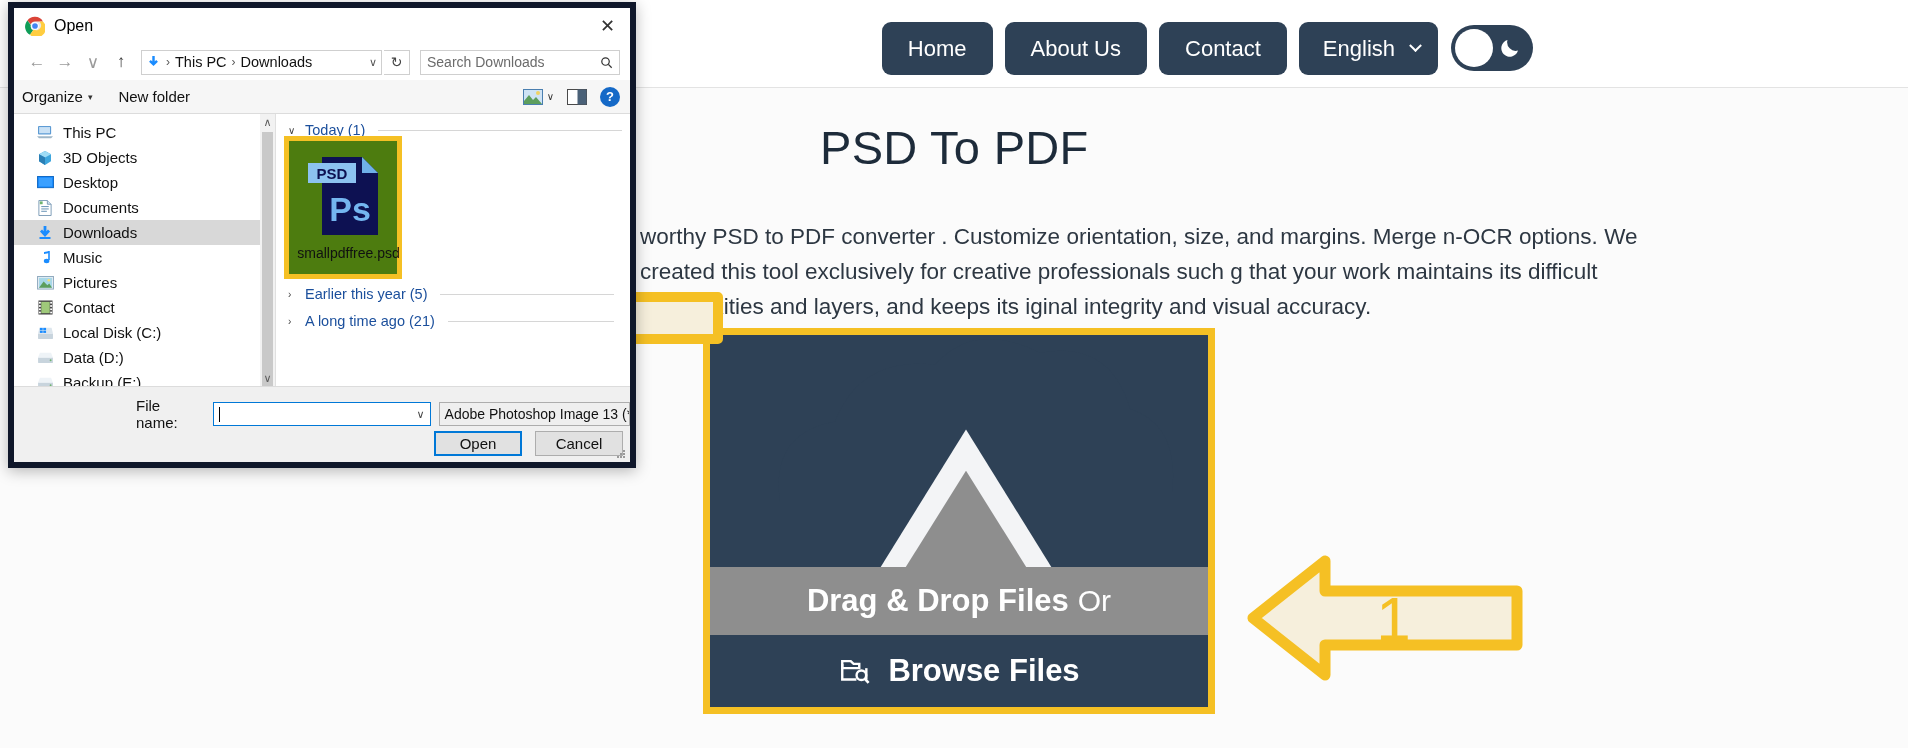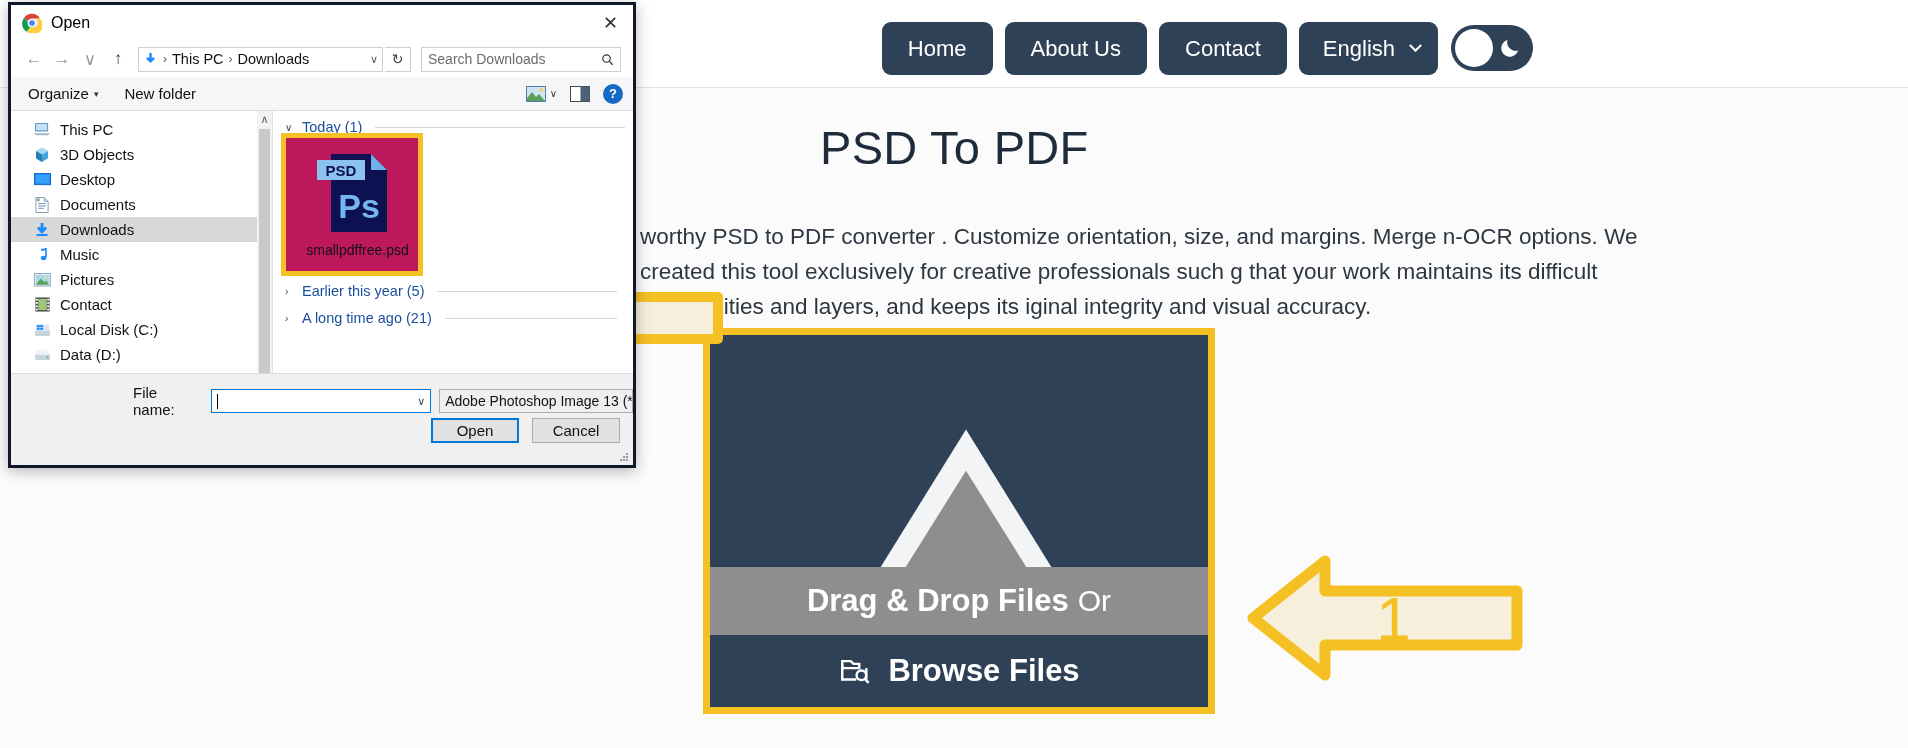--- a/index.html
+++ b/index.html
@@ -130,21 +130,21 @@
   #arrow-1 { left: 1245px; top: 455px; width: 280px; height: 150px; }
   #arrow-1 .num { font-size: 62px; }
   #arrow-2 { left: 495px; top: 170px; width: 230px; height: 120px; }
   #arrow-2 .num { font-size: 52px; }
 
   
   #dialog {
     position: absolute; left: 8px; top: 2px;
     width: 628px; height: 466px;
     background: #f0f0f0;
-    border: 3px solid #0f172a;
+    border: 6px solid #0f172a;
     box-shadow: 0 3px 14px rgba(0,0,0,0.28);
     font-size: 15px;
     color: #000000;
   }
   #titlebar {
     height: 36px; background: #ffffff;
     display: flex; align-items: center;
     padding-left: 11px;
     position: relative;
   }
@@ -186,21 +186,21 @@
   #search-box {
     width: 200px; height: 25px; margin-left: 8px;
     border: 1px solid #cfcfcf; background: #fff;
     display: flex; align-items: center; padding: 0 6px;
     font-size: 14px; color: #6b6b6b;
   }
   #search-box .si { margin-left: auto; color: #444; font-size: 13px; }
   #toolbar {
     height: 34px; background: #f6f6f6;
     border-bottom: 1px solid #dcdcdc;
-    display: flex; align-items: center; padding: 0 17px; gap: 26px;
+    display: flex; align-items: center; padding: 0 8px; gap: 26px;
     position: relative;
   }
   .tb-item { font-size: 15px; color: #111; cursor: pointer; display:flex; align-items:center; gap:5px;}
   .tb-item .caret { font-size: 9px; color:#333; }
   #tb-right { position: absolute; right: 10px; display: flex; align-items: center; gap: 13px; }
   .tb-ico { cursor: pointer; display: flex; align-items: center; gap: 4px; }
   #help-btn {
     width: 20px; height: 20px; border-radius: 50%;
     background: #1569c7; color: #fff;
     font-size: 13px; font-weight: bold;
@@ -238,32 +238,32 @@
   }
   .group-head {
     display: flex; align-items: center; gap: 7px;
     font-size: 14.5px; color: #1b4f9c; cursor: pointer;
     margin-bottom: 4px; padding-left: 4px;
   }
   .group-head .gcar { font-size: 10px; color: #444; width: 10px; }
   .group-head .gline { flex: 1; height: 1px; background: #d6d6d6; margin-left: 6px; margin-right: 8px; }
   #file-item-wrap {
     position: absolute; left: 8px; top: 22px;
-    width: 142px; height: 143px;
+    width: 118px; height: 143px;
     border: 5px solid #f5c024;
-    background: #be185d;
+    background: #4d7c0f;
   }
   #file-item {
     position: absolute; inset: 0;
     display: flex; flex-direction: column; align-items: center;
     padding-top: 10px; cursor: pointer;
   }
   #file-label { font-size: 14px; color: #111; margin-top: 6px; margin-left: 11px; }
   #footer-area {
-    position: absolute; left: 0; right: 0; bottom: 0; height: 92px;
+    position: absolute; left: 0; right: 0; bottom: 0; height: 76px;
     background: #f0f0f0; border-top: 1px solid #dcdcdc;
   }
   #fname-row {
     position: absolute; top: 10px; left: 0; right: 0;
     display: flex; align-items: center;
   }
   #fname-label { font-size: 15px; color: #111; margin-left: 122px; }
   #fname-input {
     width: 222px; height: 24px; margin-left: 8px;
     border: 1px solid #0078d7; background: #ffffff;

